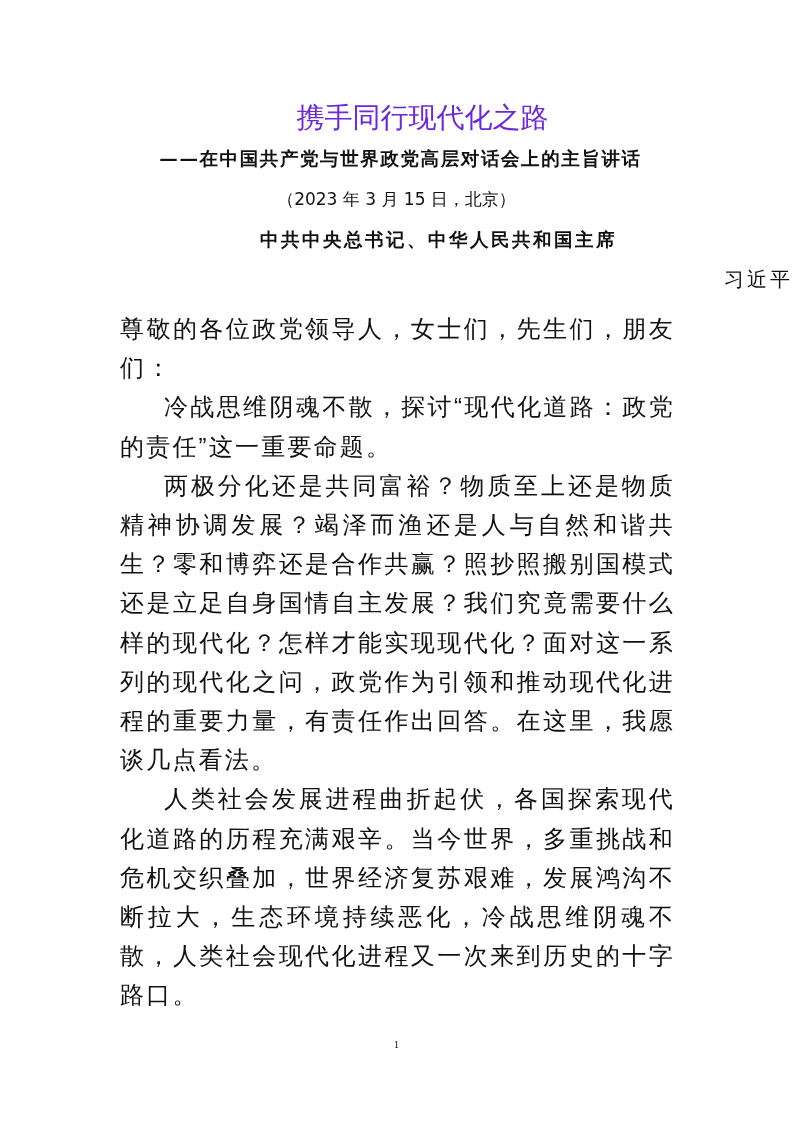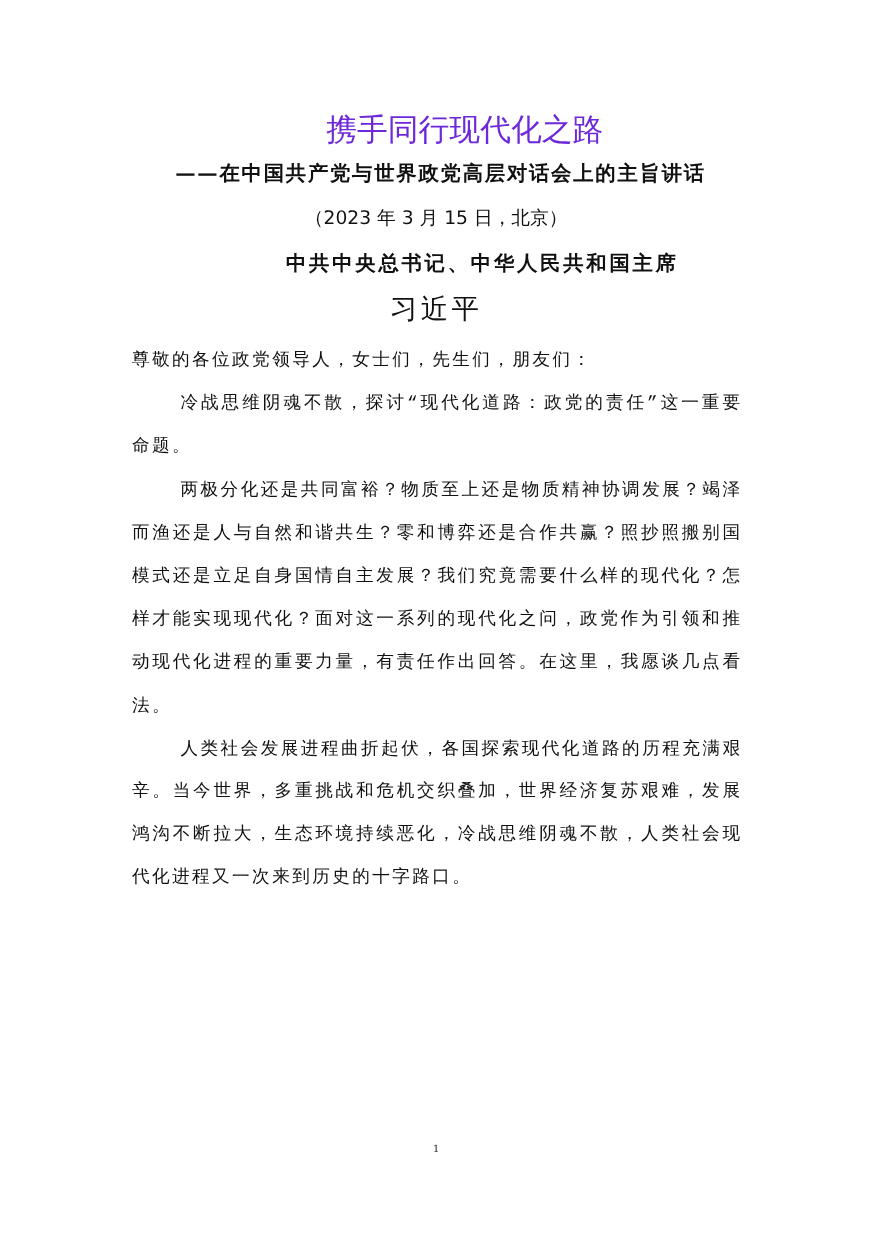--- a/index.html
+++ b/index.html
@@ -56,32 +56,33 @@
       top: 227px;
       font-size: 18.5px;
       line-height: 26px;
       letter-spacing: 2.5px;
       font-weight: 700;
       font-family: "DejaVu Serif", serif;
       padding-left: 42px;
     }
     .author {
       top: 268px;
-      font-size: 25px;
+      font-size: 20px;
       line-height: 26px;
       letter-spacing: 3px;
-      font-family: Liberation Sans, sans-serif;
+      font-family: Liberation Mono, monospace;
+      text-align: right;
     }
     .body {
       position: absolute;
       left: 120px;
       top: 309px;
       width: 555px;
-      font-family: Liberation Mono, monospace;
-      font-size: 16px;
+      font-family: Liberation Sans, sans-serif;
+      font-size: 24px;
       line-height: 39.2px;
       letter-spacing: 2.2px;
       text-align: justify;
       text-justify: inter-character;
       word-break: break-all;
     }
     .body p {
       margin: 0;
       padding: 0;
     }

